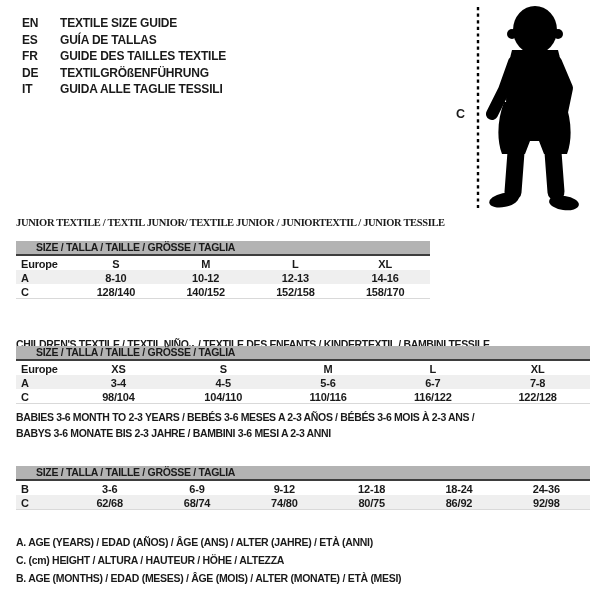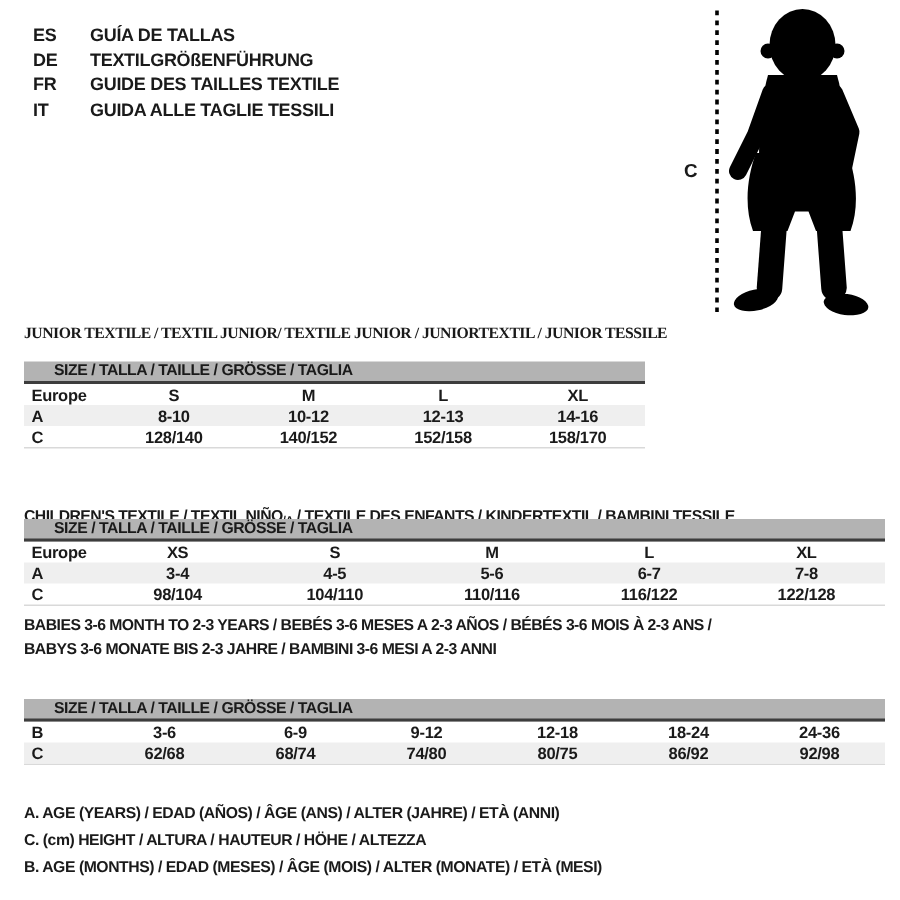--- a/index.html
+++ b/index.html
@@ -44,30 +44,34 @@
   .t2 .lbl,.t3 .lbl{flex:0 0 50px;}
   .cell{flex:1;text-align:center;}
   
   .footnotes{position:absolute;left:16px;top:533px;font-size:10.5px;line-height:18px;letter-spacing:-0.3px;}
 </style>
 </head>
 <body>
 
 <div class="lang-list">
   <div class="lang-row">
+    <span class="lang-code">EN</span>
+    <span class="lang-title">TEXTILE SIZE GUIDE</span>
+  </div>
+  <div class="lang-row">
     <span class="lang-code">ES</span>
     <span class="lang-title">GUÍA DE TALLAS</span>
   </div>
   <div class="lang-row">
+    <span class="lang-code">FR</span>
+    <span class="lang-title">GUIDE DES TAILLES TEXTILE</span>
+  </div>
+  <div class="lang-row">
     <span class="lang-code">DE</span>
     <span class="lang-title">TEXTILGRÖßENFÜHRUNG</span>
-  </div>
-  <div class="lang-row">
-    <span class="lang-code">FR</span>
-    <span class="lang-title">GUIDE DES TAILLES TEXTILE</span>
   </div>
   <div class="lang-row">
     <span class="lang-code">IT</span>
     <span class="lang-title">GUIDA ALLE TAGLIE TESSILI</span>
   </div>
 </div>
 
 <svg class="figure-svg" width="150" height="212" viewBox="0 0 150 212">
   <line class="measure-line" x1="28" y1="5" x2="28" y2="206"></line>
   <text class="height-label" x="6" y="116">C</text>

